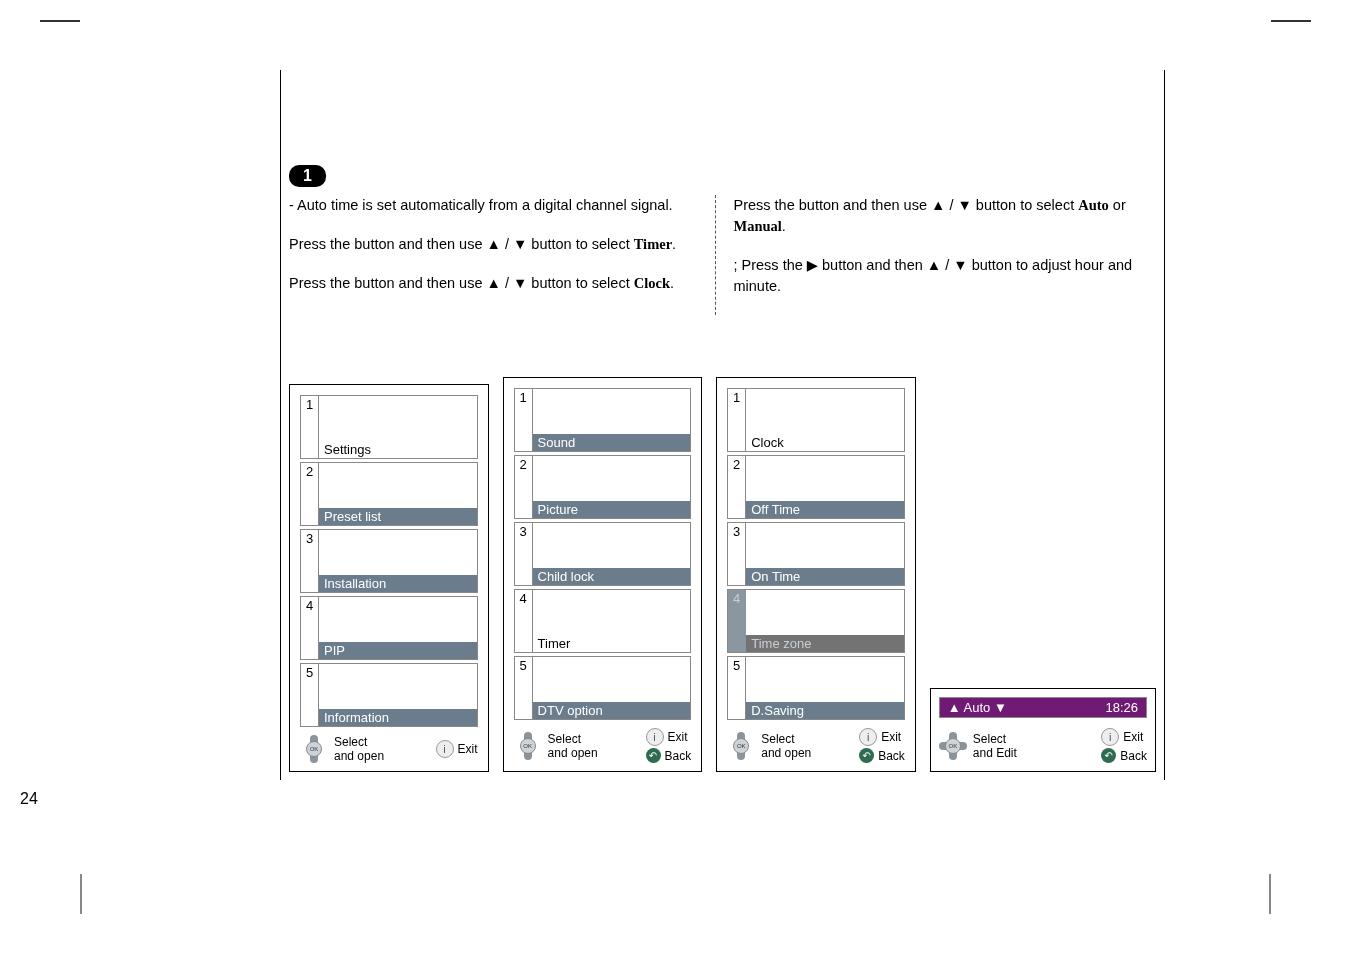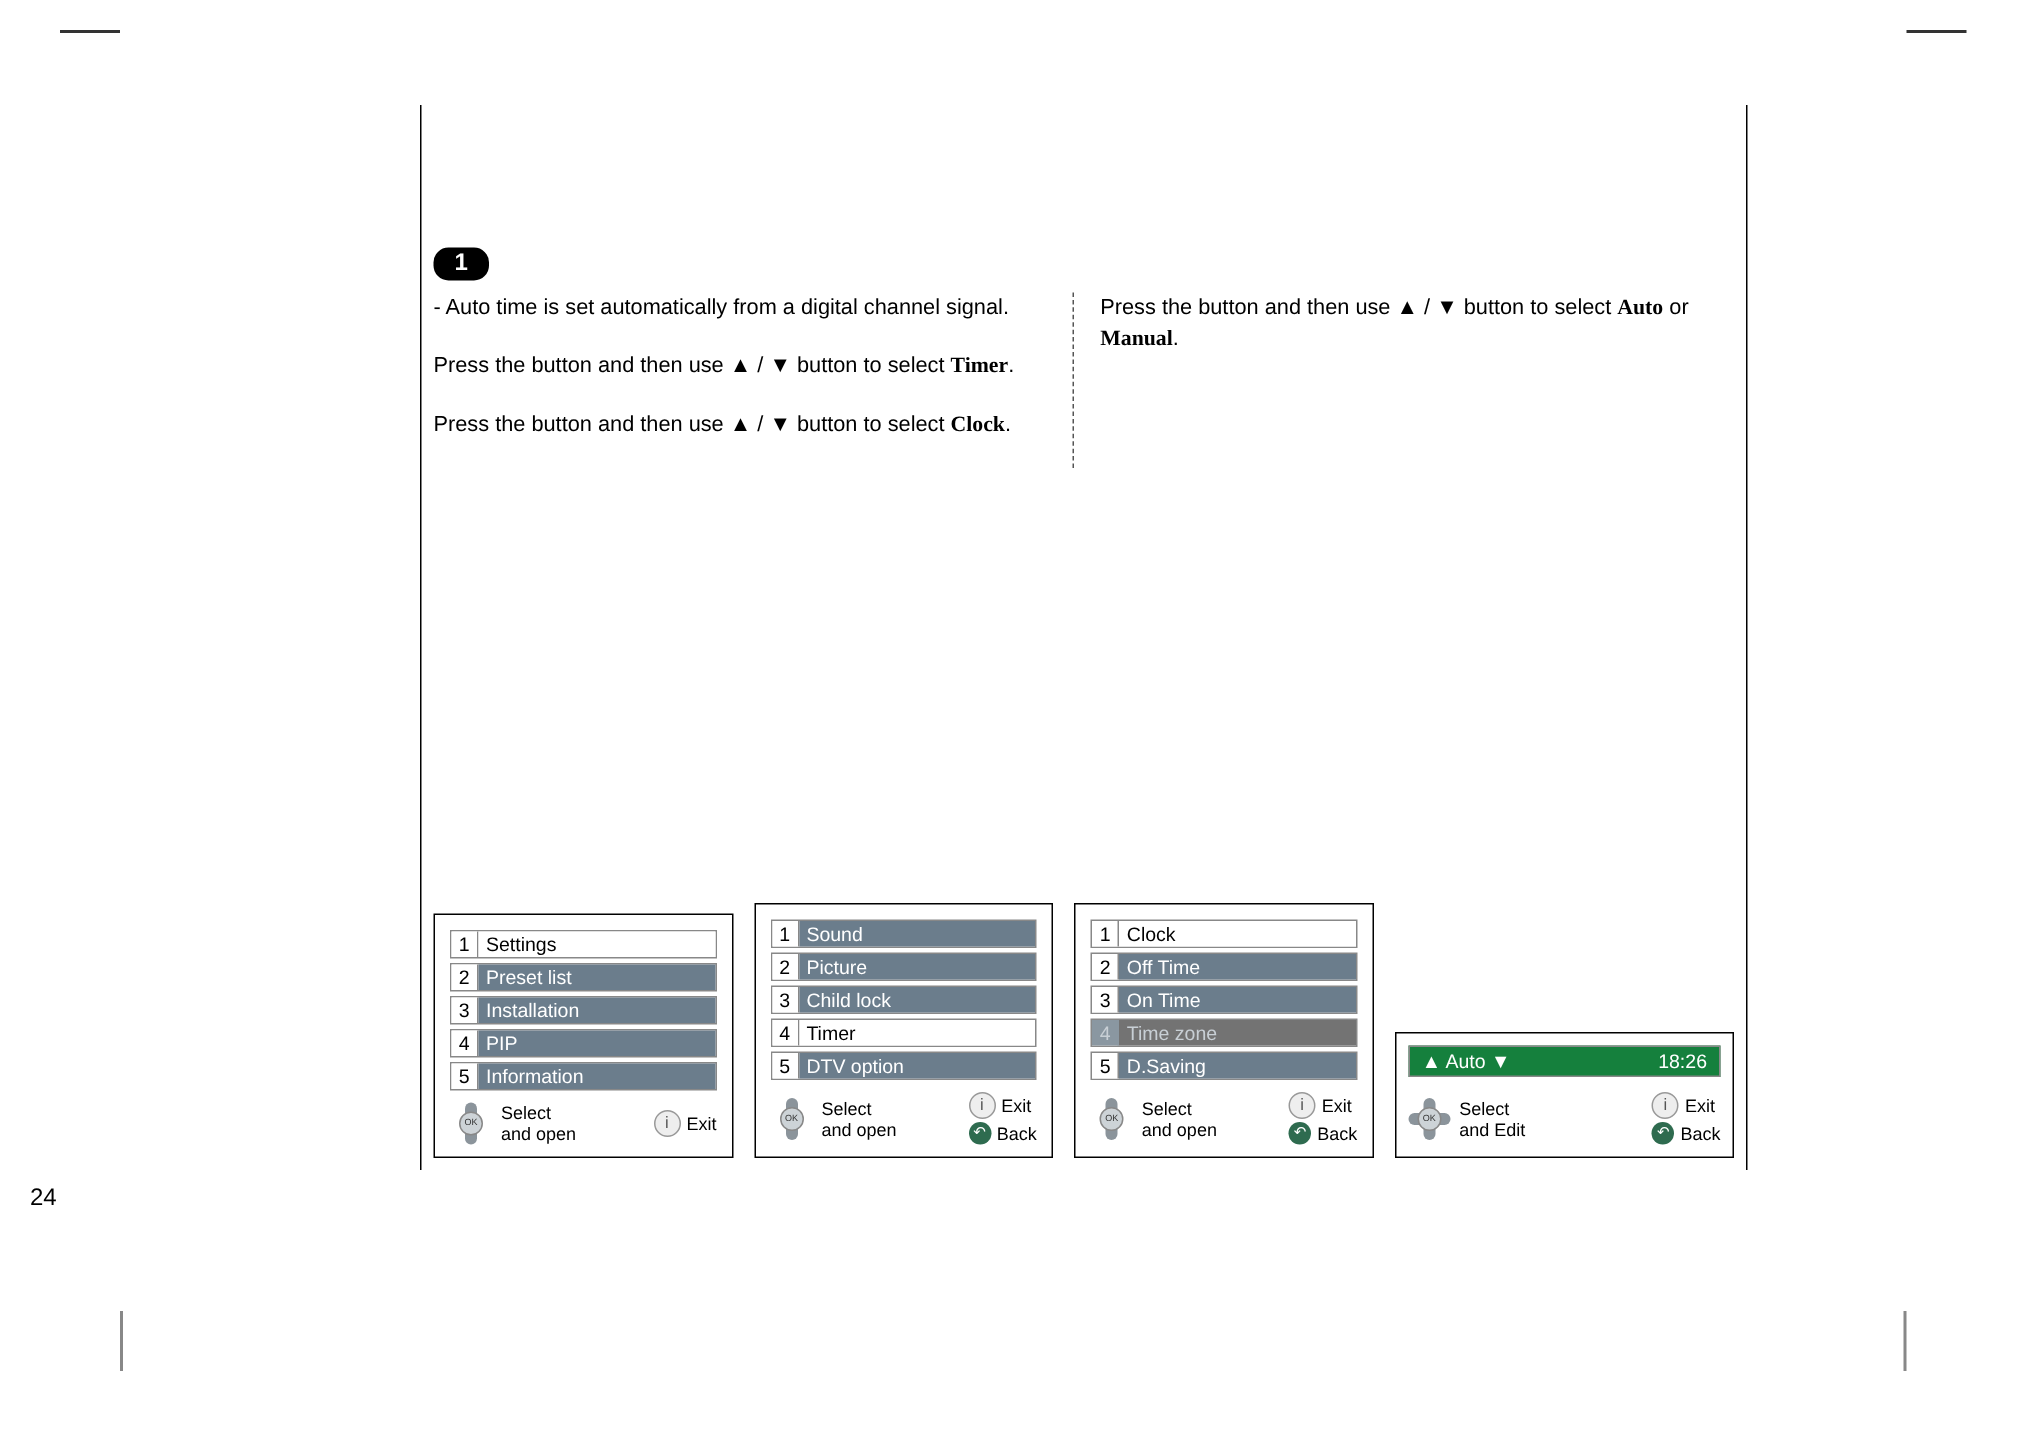--- a/index.html
+++ b/index.html
@@ -85,20 +85,21 @@
     border-right: 1px solid #888;
     background: #fff;
     color: #000;
     padding: 1px 0;
   }
   .menu-item .lbl {
     flex: 1;
     padding: 1px 5px;
     background: #6b7d8c;
     color: #fff;
+    margin-top: 45px;
   }
   .menu-item.sel .num { background: #fff; color: #000; }
   .menu-item.sel .lbl { background: #fff; color: #000; }
   .menu-item.dim .num { background: #8a97a1; color: #c8cfd5; border-color:#8a97a1;}
   .menu-item.dim .lbl { background: #737373; color: #c8cfd5; }
 
   .menu-footer {
     display: flex;
     align-items: center;
     margin-top: 8px;
@@ -137,21 +138,21 @@
     background:#2e6b4f;color:#fff;font-size:10px;text-align:center;line-height:15px;
   }
 
   .clock-panel {
     border:1px solid #000;
     width: 236px;
     padding: 8px;
   }
   .clock-field {
     border:1px solid #888;
-    background:#15803d;
+    background:#701a75;
     color:#fff;
     padding:2px 8px;
     font-size:13px;
     margin-bottom:10px;
     display:flex;
     justify-content:space-between;
   }
   .clock-field .val { color:#fff;}
   .page-num {
     position:absolute;
@@ -195,20 +196,21 @@
     </div>
 
     <div class="col-right">
       <p class="para">
         <span>Press the </span>
         <span> button and then use ▲ / ▼ button to select </span>
         <b>Auto</b>
         <span> or </span>
         <b>Manual</b><span>.</span>
       </p>
+      <p class="para">; Press the ▶ button and then ▲ / ▼ button to adjust hour and minute.</p>
     </div>
   </div>
 
   <div class="menus-row">
 
     <div class="menu-panel">
       <ul class="menu-list" id="list1">
           <li class="menu-item sel">
             <span class="num">1</span>
             <span class="lbl">Settings</span>

